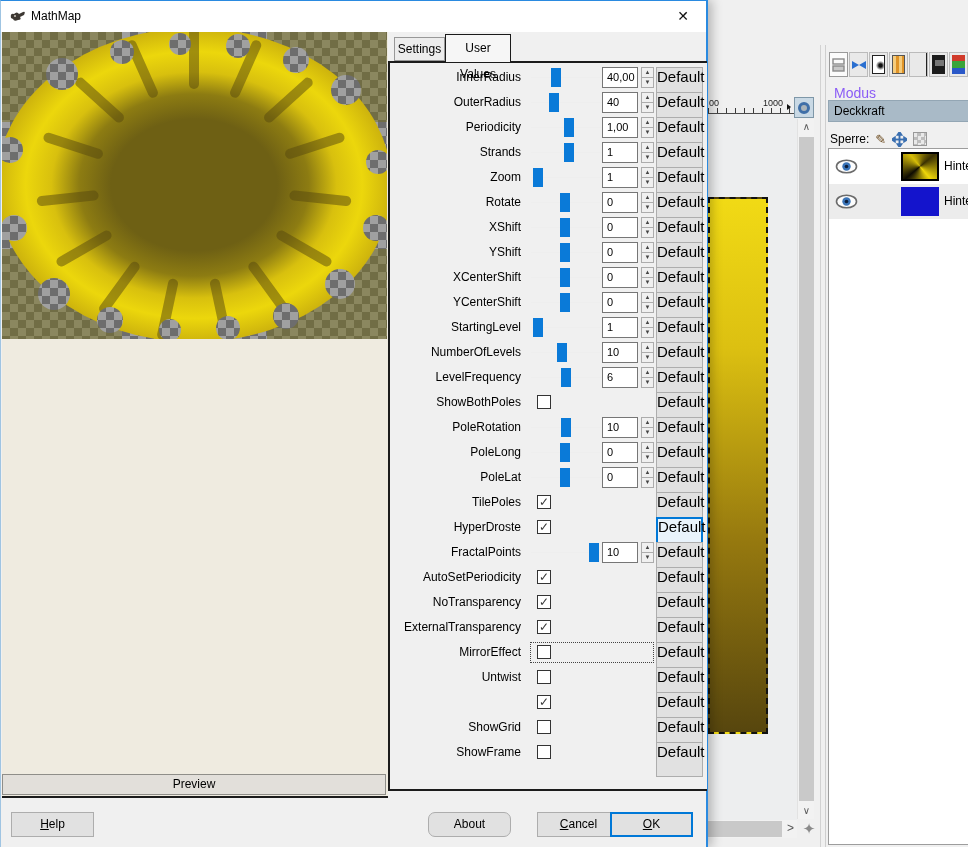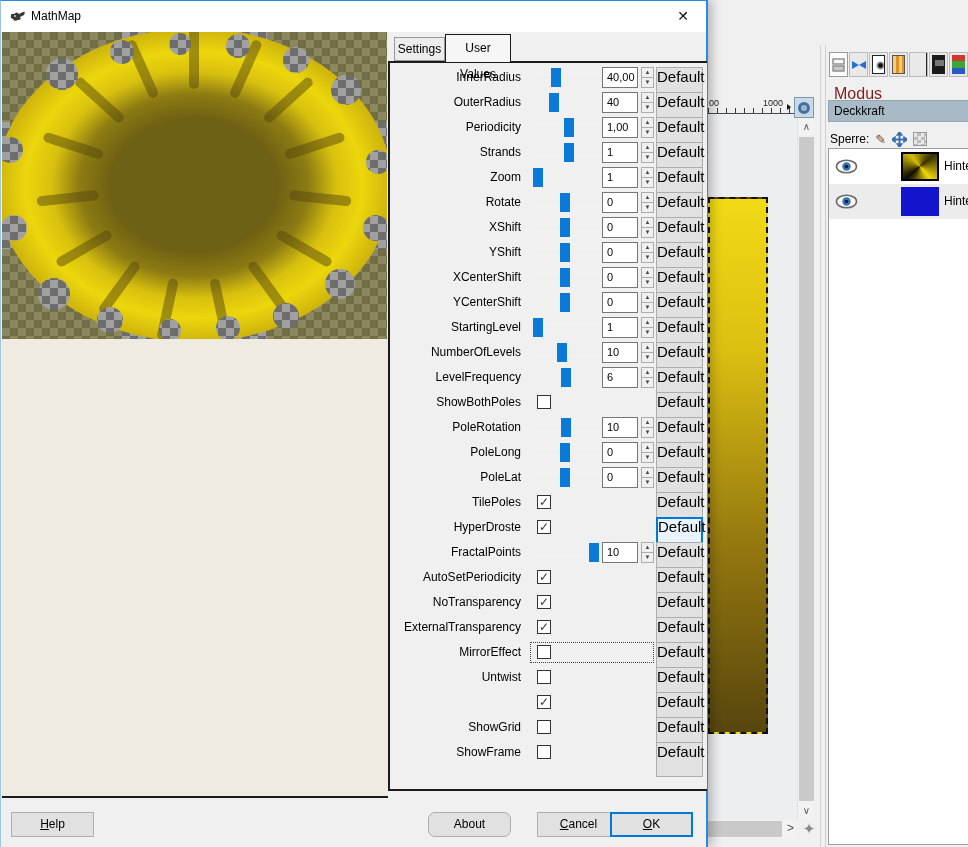--- a/index.html
+++ b/index.html
@@ -41,21 +41,21 @@
   .ltab .aa { font-size:9px; line-height:23px; text-align:center; display:block; background:#fff; height:100%; border:1px solid #222;margin-left:16px; }
   .ltab .img { position:absolute; inset:2px; background:#1c1c1c; }
   .ltab .img i { position:absolute; left:3px; top:5px; width:9px; height:6px; background:#777; display:block; }
   .ltab .rgb { position:absolute; inset:2px; }
   .ltab .rgb i { display:block; height:33%; }
   .ltab .rgb i:nth-child(1){background:#d03a2a;} .ltab .rgb i:nth-child(2){background:#3aa53a;} .ltab .rgb i:nth-child(3){background:#2a58c8;}
   .ltab .pat { position:absolute; inset:2px; background:repeating-linear-gradient(90deg,#f6cc7c 0 3px,#e09428 3px 6px); border:1px solid #555; }
   .ltab .brush { position:absolute; inset:2px; background:#fff; border:1px solid #222; }
   .ltab .brush i { position:absolute; left:3px; top:5px; width:9px; height:9px; border-radius:50%; display:block;
       background:radial-gradient(circle,#111 0 25%, rgba(60,60,60,.55) 50%, rgba(255,255,255,0) 75%); }
-  .modus { position:absolute; left:8px; top:40px; font-size:16px; color:#7f1d1d; }
+  .modus { position:absolute; left:8px; top:40px; font-size:14px; color:#8b5cf6; }
   .opbar { position:absolute; left:2px; top:55px; width:141px; height:22px; background:#a9bac7; border:1px solid #93a6b4; line-height:20px; padding-left:5px; font-size:12px; }
   .sperre { position:absolute; left:4px; top:85px; height:18px; display:flex; align-items:center; gap:6px; font-size:12px; }
   .lockchk { width:14px; height:14px; border:1px solid #999;
       background:conic-gradient(#bdbdbd 0 25%, #e9e9e9 0 50%, #bdbdbd 0 75%, #e9e9e9 0) 0 0/7px 7px; }
   .llist { position:absolute; left:2px; top:103px; width:141px; height:697px; background:#fff; border:1px solid #9d9d9d; }
   .lrow { position:relative; height:35px; }
   .lrow.alt { background:#ececec; }
   .leye { position:absolute; left:6px; top:10px; }
   .lthumb { position:absolute; left:72px; top:3px; width:38px; height:29px; }
   .lthumb.droste { border:2px solid #000;
@@ -284,20 +284,21 @@
           <circle cx="338" cy="252" r="15"></circle>
             <circle cx="284" cy="284" r="13"></circle>
             <circle cx="226" cy="296" r="12"></circle>
           <circle cx="168" cy="298" r="11"></circle>
             <circle cx="108" cy="288" r="13"></circle>
             <circle cx="52" cy="262" r="16"></circle>
           <circle cx="12" cy="196" r="13"></circle>
             <circle cx="8" cy="118" r="13"></circle>
         </g>
       </svg>
+      <div class="prevbtn">Preview</div>
     </div>
 
     <div class="tab inactive">Settings</div>
     <div class="tab active">User Values</div>
 
     <div class="tabcontent">
       <div id="param-rows">
           <div class="prow">
             <div class="plabel">InnerRadius</div>
             <div class="slider">

